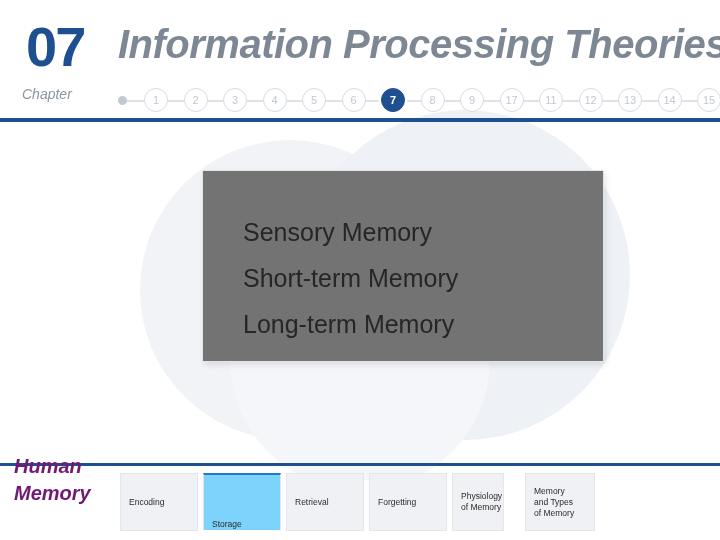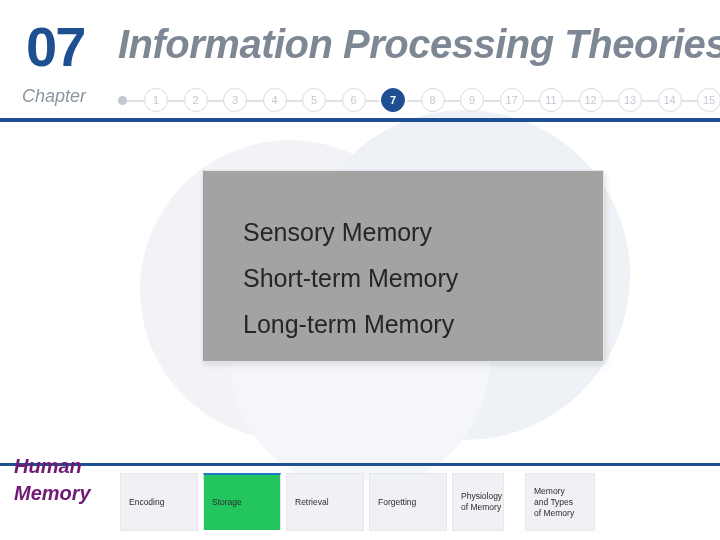--- a/index.html
+++ b/index.html
@@ -61,21 +61,21 @@
     font-weight: bold;
     font-style: italic;
     color: #7d8894;
     font-family: "Liberation Sans", sans-serif;
     letter-spacing: -0.5px;
     white-space: nowrap;
   }
   .chapter-word {
     position: absolute;
     left: 22px; top: 86px;
-    font-size: 18px;
+    font-size: 14px;
     font-style: italic;
     color: #8b96a1;
     font-family: "Liberation Sans", sans-serif;
   }
   .chapter-rule {
     position: absolute;
     left: 0; top: 118px;
     width: 720px;
     height: 4px;
     background: #1d4f91;
@@ -119,21 +119,21 @@
     color: #ffffff;
     font-weight: bold;
     box-shadow: 0 0 0 2px #ffffff;
   }
 
   
   .content-box {
     position: absolute;
     left: 202px; top: 170px;
     width: 400px; height: 190px;
-    background: #a3a3a3;
+    background: #737373;
     border: 1px solid #e2e5ea;
     box-shadow: 2px 3px 6px rgba(0,0,0,0.10);
   }
   .content-list {
     position: absolute;
     left: 40px; top: 38px;
   }
   .content-line {
     font-size: 25px;
     color: #262626;
@@ -174,25 +174,26 @@
     border: 1px solid #e3e6ea;
     color: #2b2b2b;
     font-size: 8.5px;
     font-family: "Liberation Sans", sans-serif;
     display: flex;
     align-items: center;
     box-sizing: border-box;
     padding-left: 8px;
   }
   .tab.selected {
-    background: #22c55e;
+    background: #7dd3fc;
     border-top: 2px solid #1d7ec4;
     border-left: 1px solid #e3e6ea;
     border-right: 1px solid #e3e6ea;
     border-bottom: 1px solid #ffffff;
+    align-items: flex-end;
   }
   .tab .tab-text { line-height: 11px; }
 </style>
 </head>
 <body>
 
 <div class="slide">
 
   <div class="bg-circles">
     <div class="bg-circle c1"></div>

